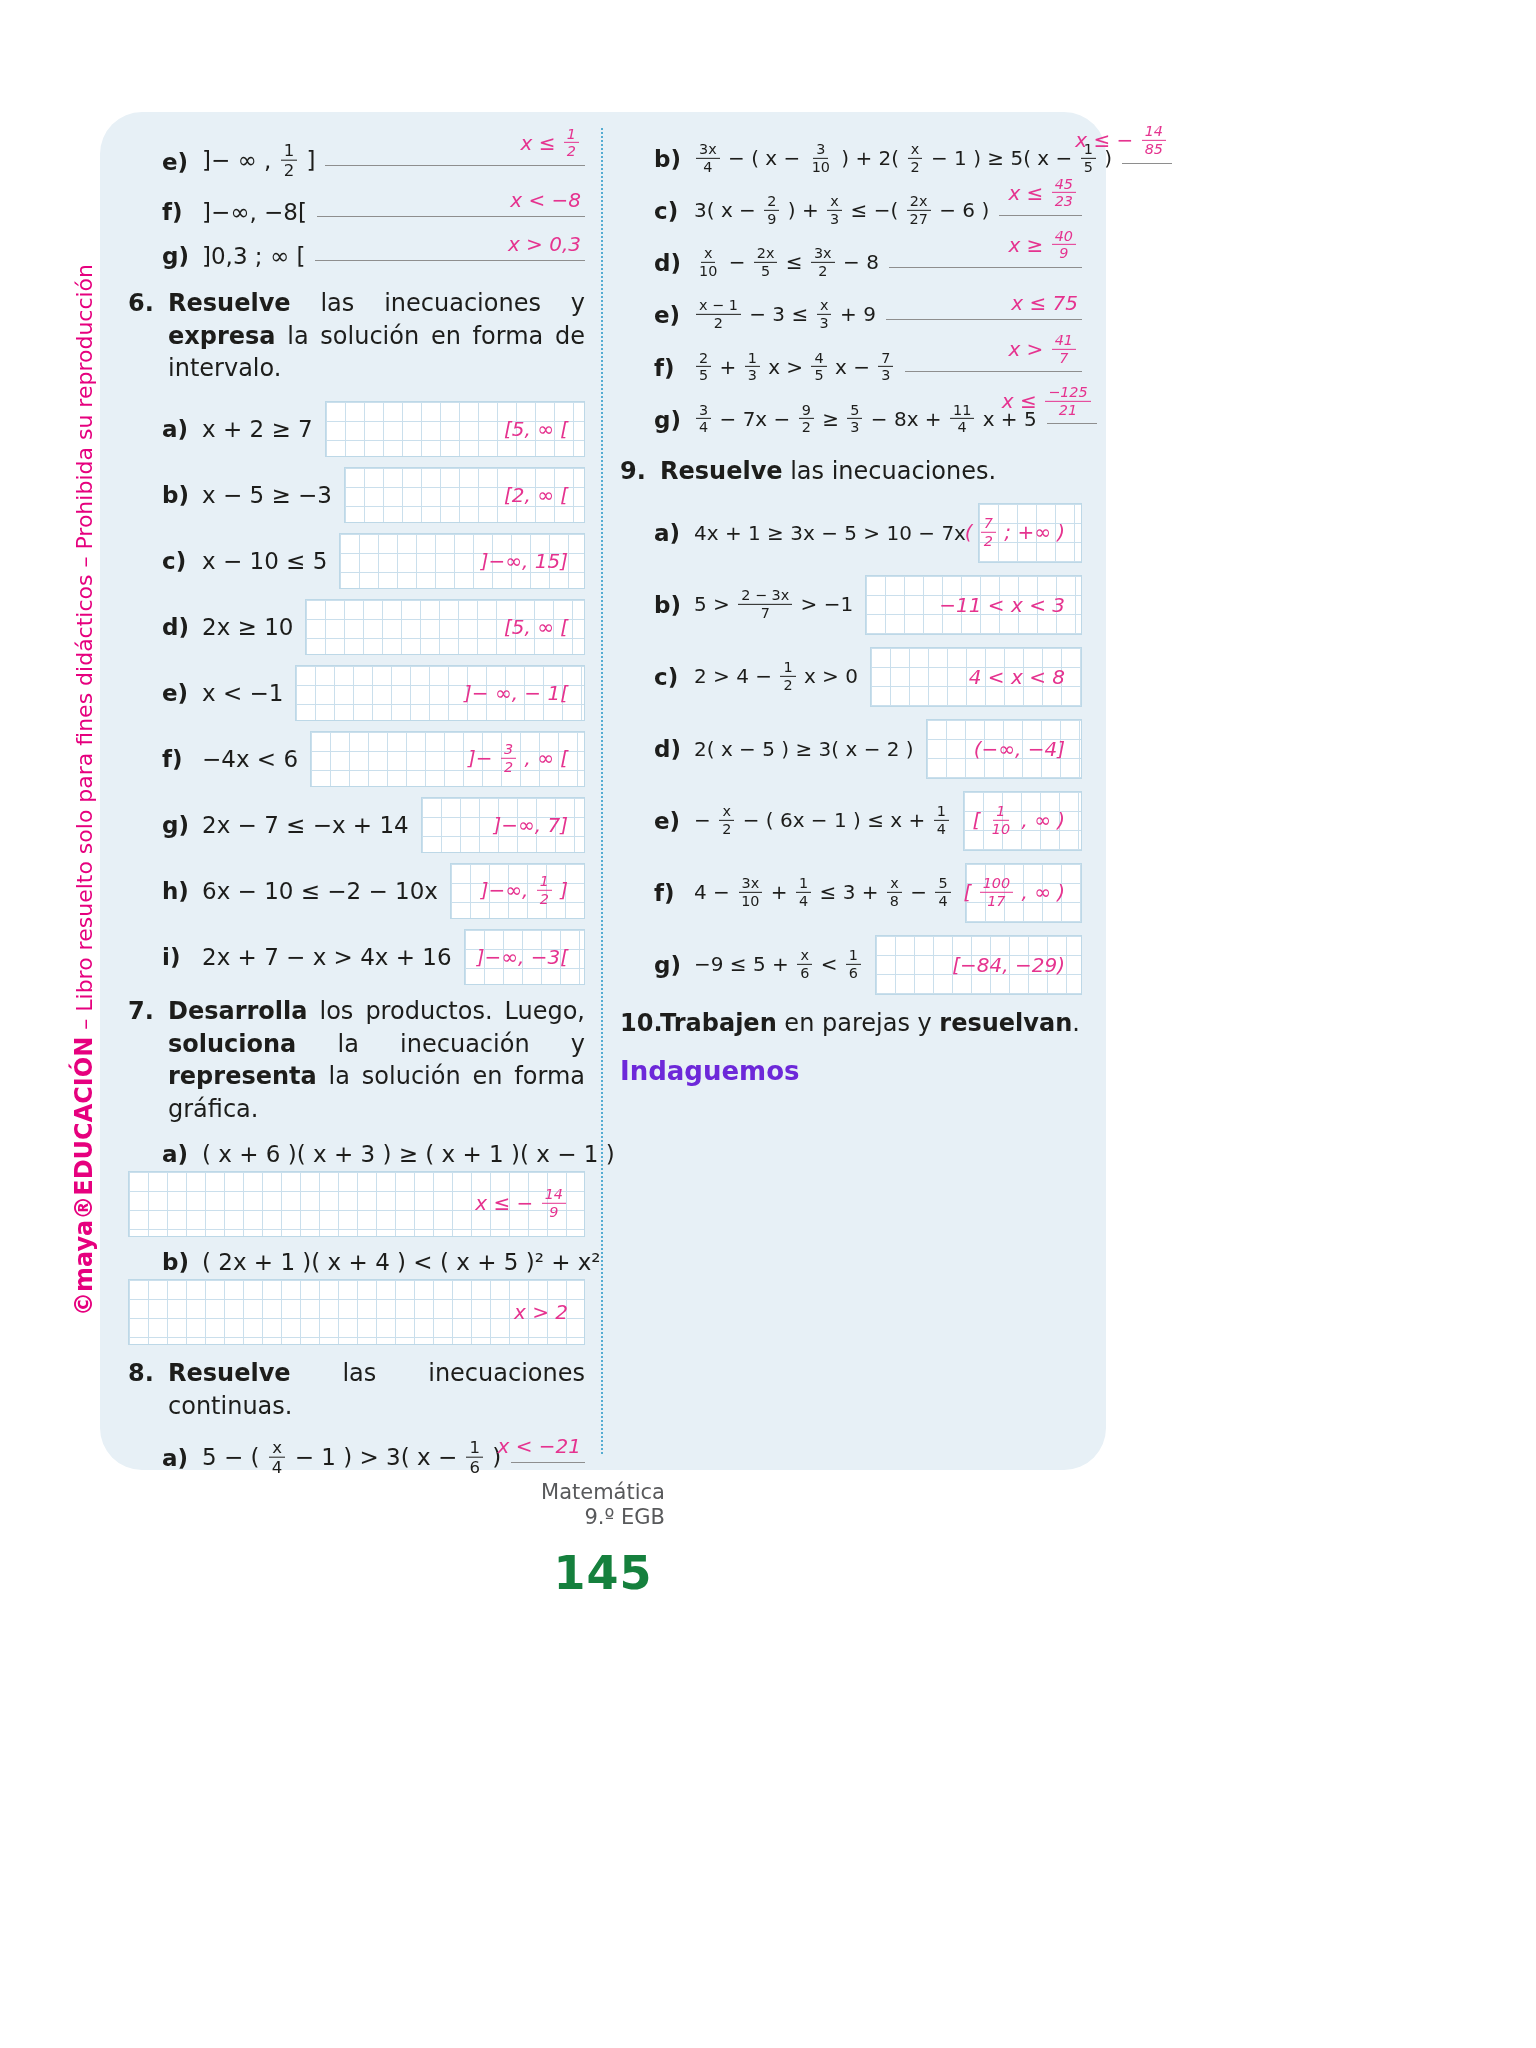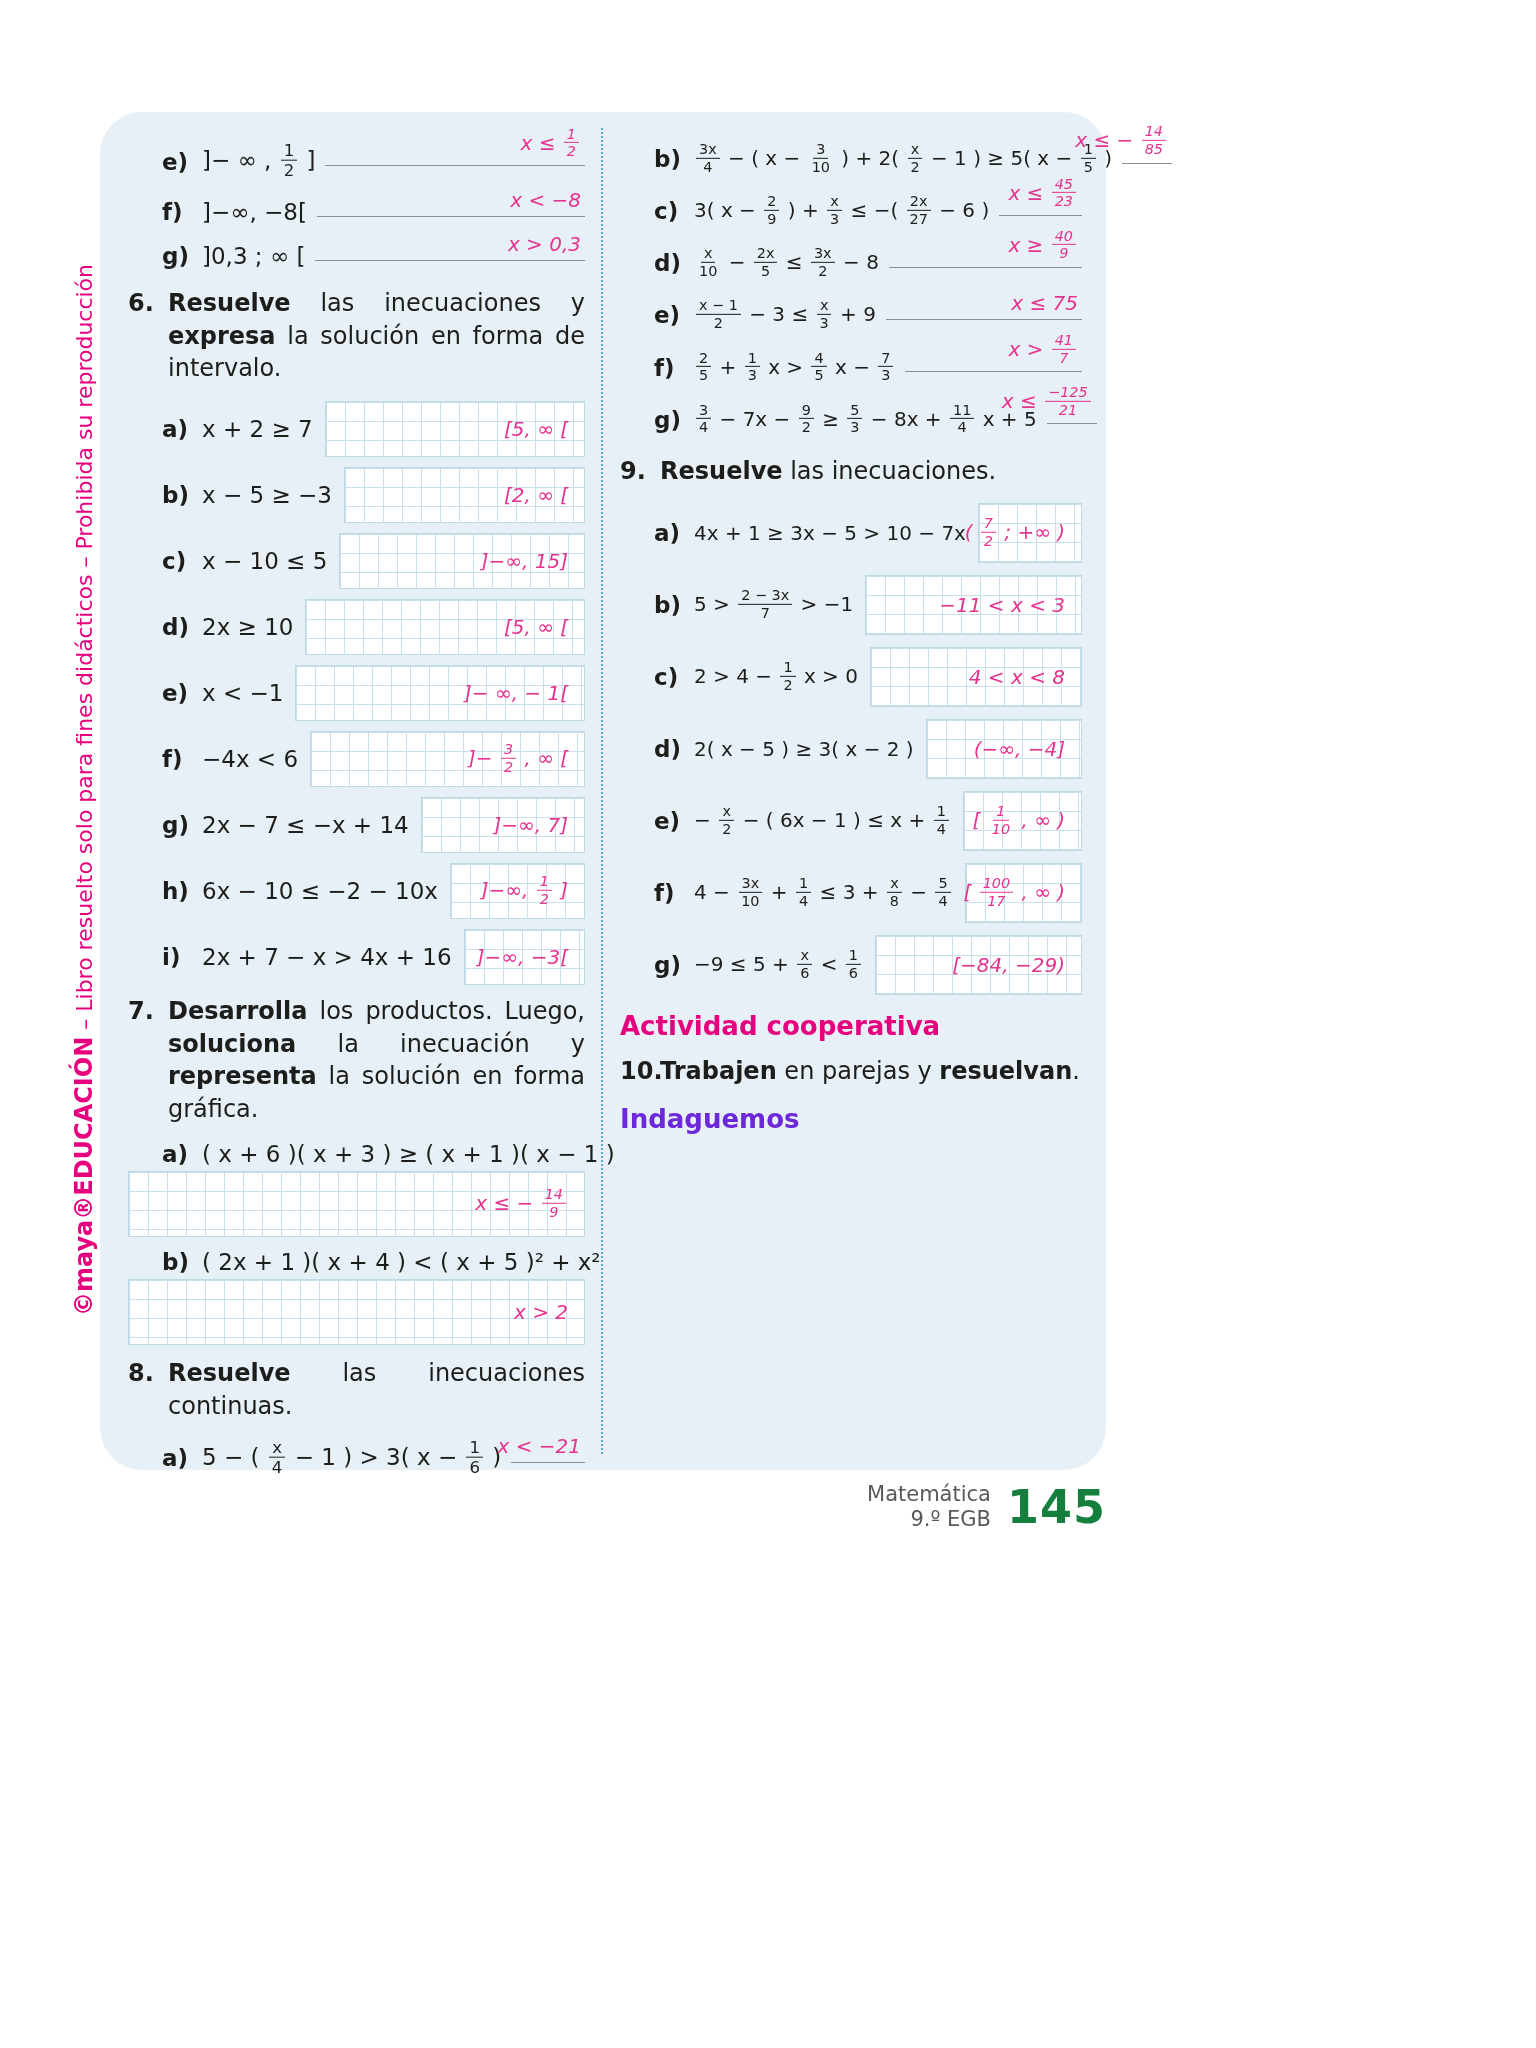--- a/index.html
+++ b/index.html
@@ -47,21 +47,21 @@
 
   .h-pink{color:#e6007e;font-weight:bold;font-size:26px;margin:16px 0 14px 0;}
   .h-orange{color:#6d28d9;font-weight:bold;font-size:26px;margin:16px 0 14px 0;}
   .para{margin:0 0 8px 40px;font-size:24px;text-align:justify;line-height:1.36;}
 
   .sidebar{position:absolute;left:84px;top:790px;white-space:nowrap;color:#e6007e;
            font-size:22px;transform:translate(-50%,-50%) rotate(-90deg);}
   .sidebar b{font-size:24px;}
 
   .footer{position:absolute;left:100px;top:1480px;width:1006px;display:flex;
-          justify-content:flex-end;align-items:center;gap:16px;}
+          justify-content:flex-end;align-items:center;gap:16px;flex-direction:column;}
   .f-meta{text-align:right;color:#58595b;font-size:21px;line-height:1.2;}
   .f-page{font-size:46px;font-weight:bold;color:#15803d;letter-spacing:1px;}
 </style>
 </head>
 <body>
 
 <div class="sidebar"><b>©maya®EDUCACIÓN</b><span> – Libro resuelto solo para fines didácticos – Prohibida su reproducción</span></div>
 
 <div class="panel">
   <div class="divider"></div>
@@ -426,21 +426,20 @@
             <span class="fd">6</span>
           </span> &lt; <span class="frac">
             <span class="fn">1</span>
             <span class="fd">6</span>
           </span></span>
       <span class="grid">
           <span class="answer">[−84, −29)</span>
         </span>
     </div>
 
-    <div class="h-pink">Actividad cooperativa</div>
 
     <div class="sec">
       <span class="num">10.</span>
       <span class="intro"><b>Trabajen</b> en parejas y <b>resuelvan</b>.</span>
     </div>
 
     <div class="h-orange">Indaguemos</div>
 
 
   </div>

